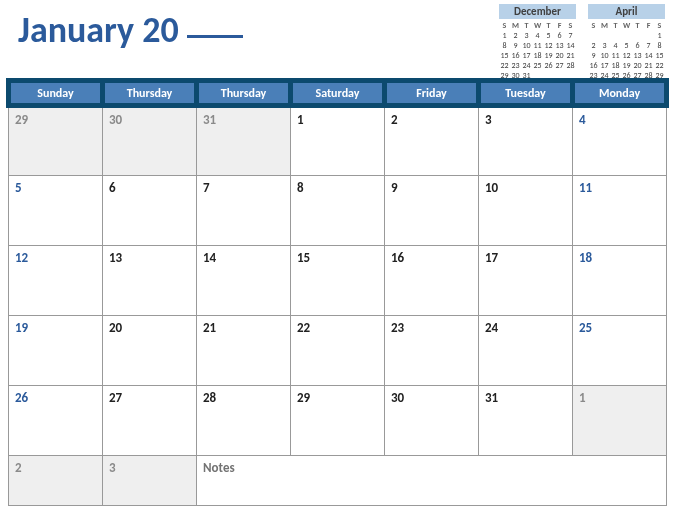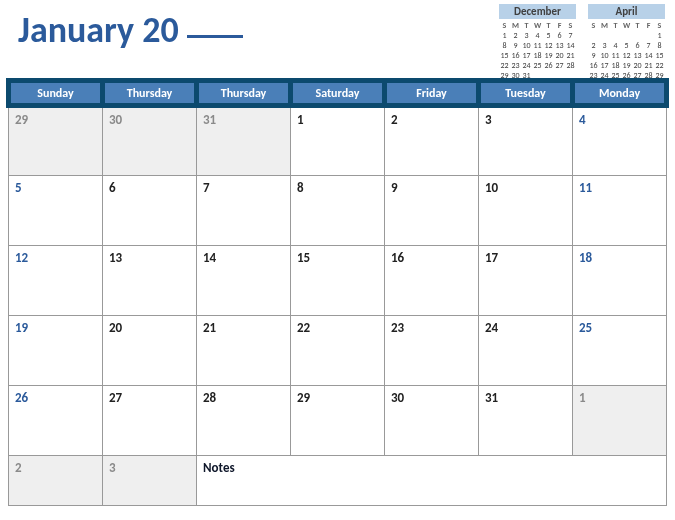--- a/index.html
+++ b/index.html
@@ -12,21 +12,21 @@
 .minical-row{display:flex}
 .minical-cell{width:11px;text-align:center;line-height:10px}
 .minical-head .minical-cell{font-weight:bold;color:#666}
 .cal{position:absolute;top:78px;left:6px;right:6px;border-collapse:collapse;width:calc(100% - 12px)}
 .cal th{background:#4a7fb8;color:#fff;font-weight:bold;font-size:12px;padding:3px 12px;border:5px solid #0c4a6e}
 .cal td{border:1px solid #999;height:70px;vertical-align:top;padding:4px 6px;font-size:13px;font-weight:bold;width:14.28%}
 .cal tr.short td{height:50px}
 .other{background:#efefef;color:#8a8a8a;font-weight:normal}
 .wknd{color:#2b5a9b}
 .wkdy{color:#222}
-.notes-cell{font-weight:normal;color:#0f172a;font-size:11px}
+.notes-cell{font-weight:normal;color:#737373;font-size:11px}
 </style>
 </head>
 <body>
 
 <div class="title">
   <span>January</span>
   <span>20</span><span class="title-blank"></span>
 </div>
 
 <div class="minicals">

